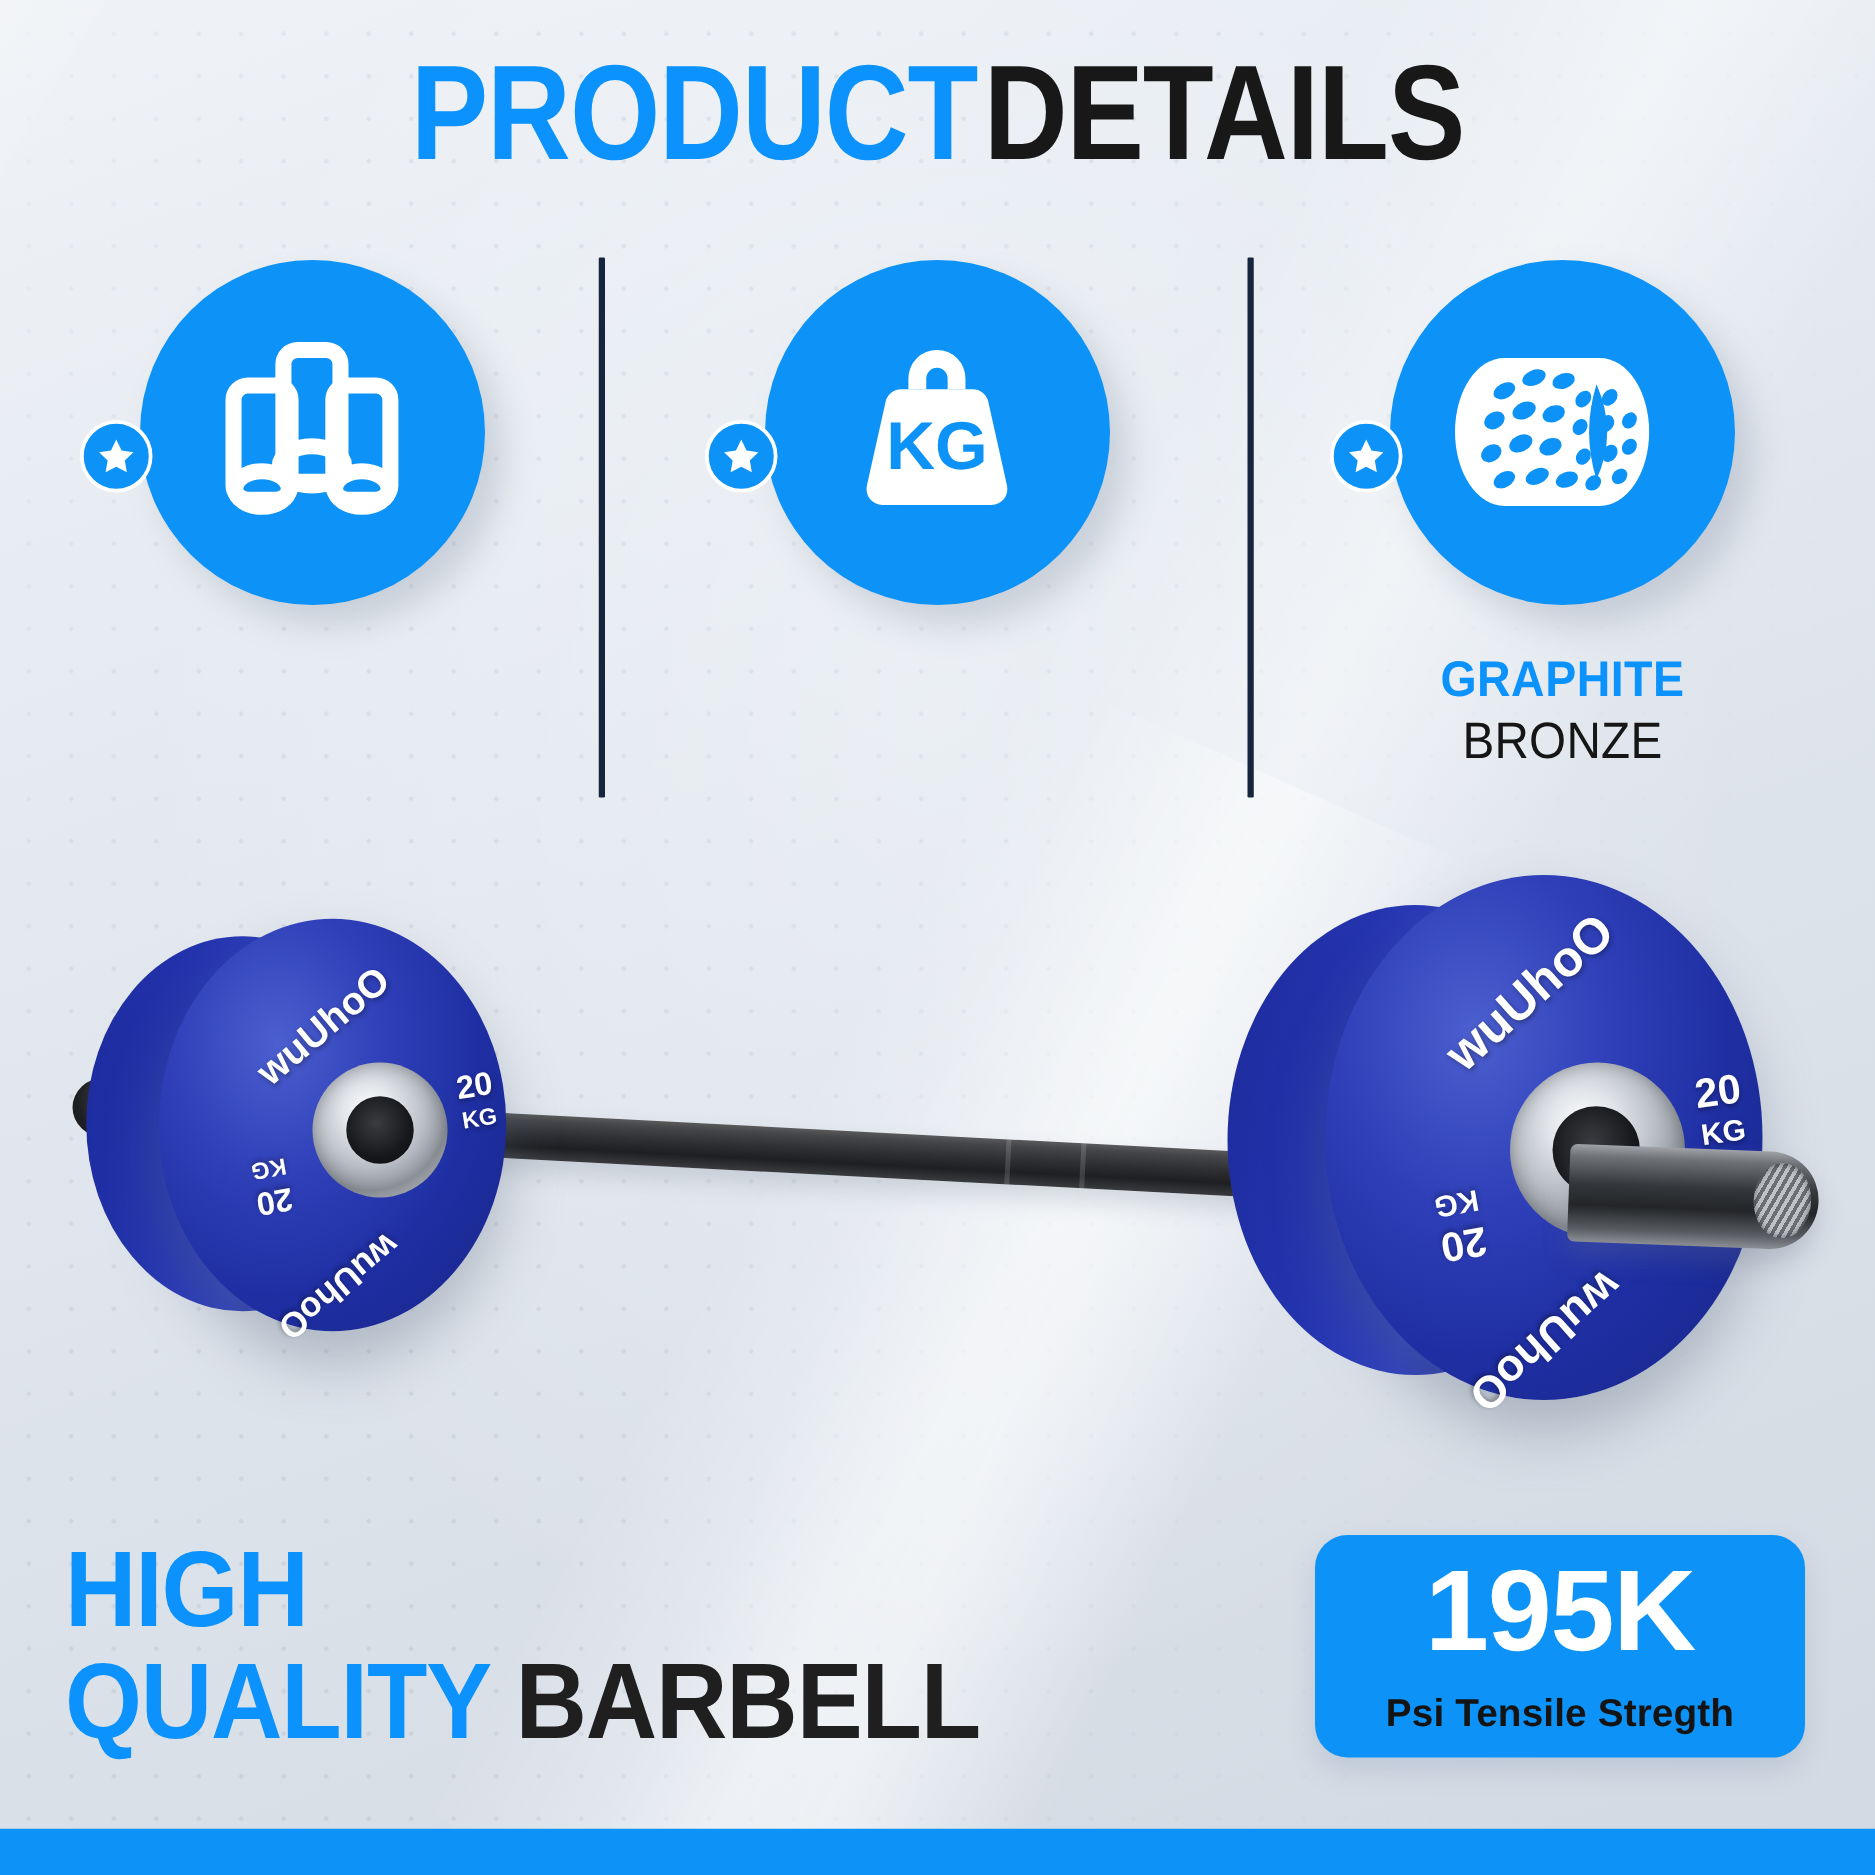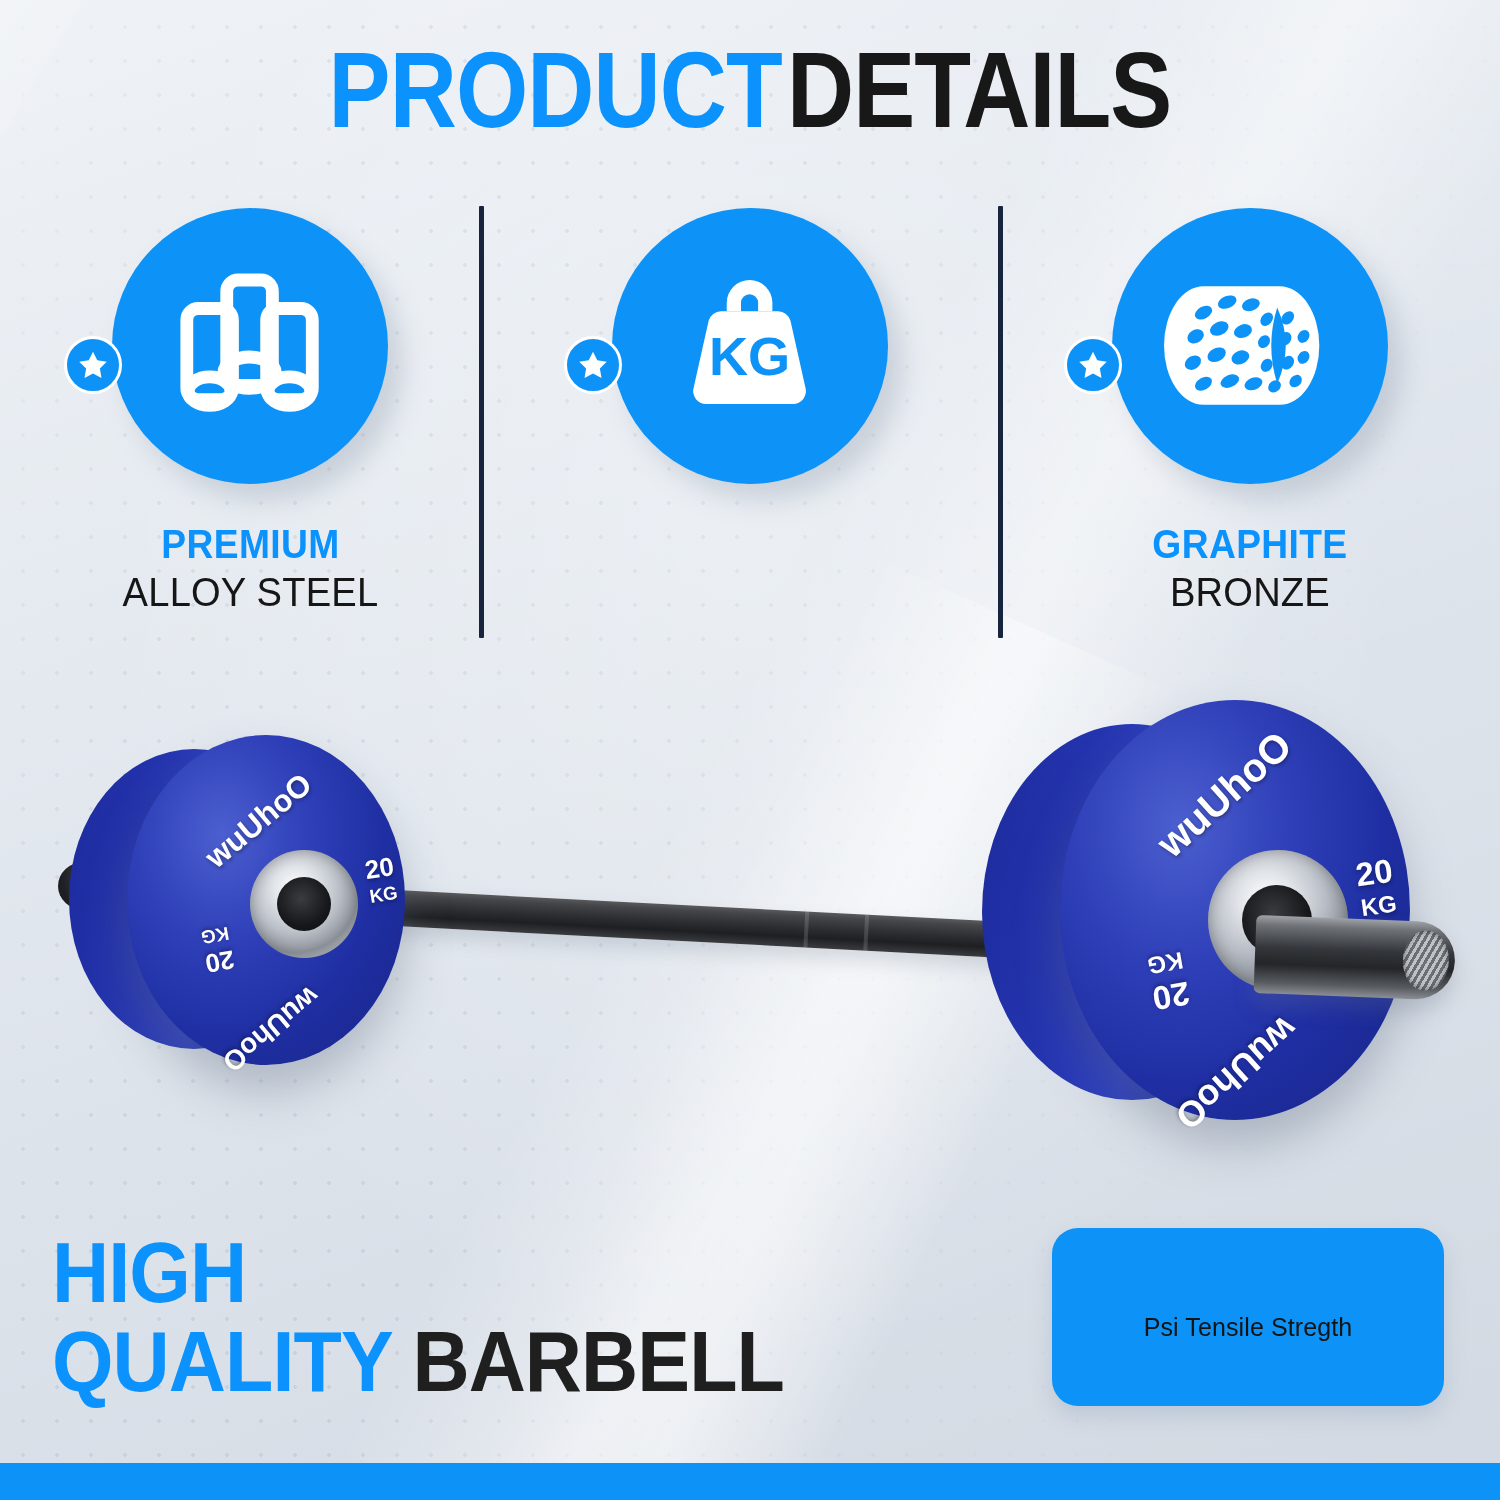--- a/index.html
+++ b/index.html
@@ -206,21 +206,21 @@
     width:392px; height:178px; border-radius:26px;
     background:#0D93F7;
     display:flex; flex-direction:column; align-items:center; justify-content:center;
     box-shadow:0 10px 22px rgba(90,120,160,.20);
   }
   #psi-value{
     color:#FFFFFF; font-weight:700; font-size:92px; line-height:.96;
     letter-spacing:-1px;
   }
   #psi-caption{
-    color:#141414; font-weight:400; font-size:25px; margin-top:20px;
+    color:#141414; font-weight:700; font-size:31px; margin-top:20px;
     letter-spacing:.1px;
   }
 
   
   #footer-bar{
     position:absolute; left:0; top:1463px; width:1500px; height:37px;
     background:#0D93F7;
   }
 </style>
 </head>
@@ -249,24 +249,20 @@
           <ellipse cx="60" cy="79" rx="18" ry="11" stroke="#fff" stroke-width="9"></ellipse>
           <ellipse cx="32" cy="92" rx="15" ry="10" stroke="#fff" stroke-width="9"></ellipse>
           <ellipse cx="88" cy="92" rx="15" ry="10" stroke="#fff" stroke-width="9"></ellipse>
         </svg>
       </div>
       <div class="star-badge">
         <svg viewBox="0 0 24 24" xmlns="http://www.w3.org/2000/svg">
           <path d="M12 2.6l3.0 6.1 6.7 1.0-4.85 4.7 1.15 6.7L12 17.95 6.0 21.1l1.15-6.7L2.3 9.7l6.7-1.0z" fill="#fff"></path>
         </svg>
       </div>
-    </div>
-    <div class="f-label">
-      <span class="f-l1">PREMIUM</span>
-      <span class="f-l2">ALLOY STEEL</span>
     </div>
   </div>
 
   <div class="feature">
     <div class="icon-wrap">
       <div class="icon-circle">
         <svg viewBox="0 0 120 120" xmlns="http://www.w3.org/2000/svg">
           <path d="M44 30 a16 16 0 0 1 32 0 v6 h-10 v-6 a6 6 0 0 0 -12 0 v6 h-10 z" fill="#fff"></path>
           <path d="M40 36 h40 a9 9 0 0 1 8.7 6.6 l10.5 47 A9 9 0 0 1 90.5 101 h-61 a9 9 0 0 1 -8.7 -11.4 l10.5 -47 A9 9 0 0 1 40 36 z" fill="#fff"></path>
           <text x="60" y="81" text-anchor="middle" font-family="Liberation Sans, sans-serif" font-size="38" font-weight="700" fill="#0D93F7">KG</text>
@@ -376,16 +372,17 @@
     <div id="right-sleeve-cap"></div>
   </div>
 </div>
 
 <div id="headline">
   <span class="h-blue">HIGH</span><br>
   <span class="h-blue">QUALITY</span> <span class="h-dark">BARBELL</span>
 </div>
 
 <div id="psi-badge">
+  <div id="psi-value">195K</div>
   <div id="psi-caption">Psi Tensile Stregth</div>
 </div>
 
 <div id="footer-bar"></div>
 
 </body></html>

